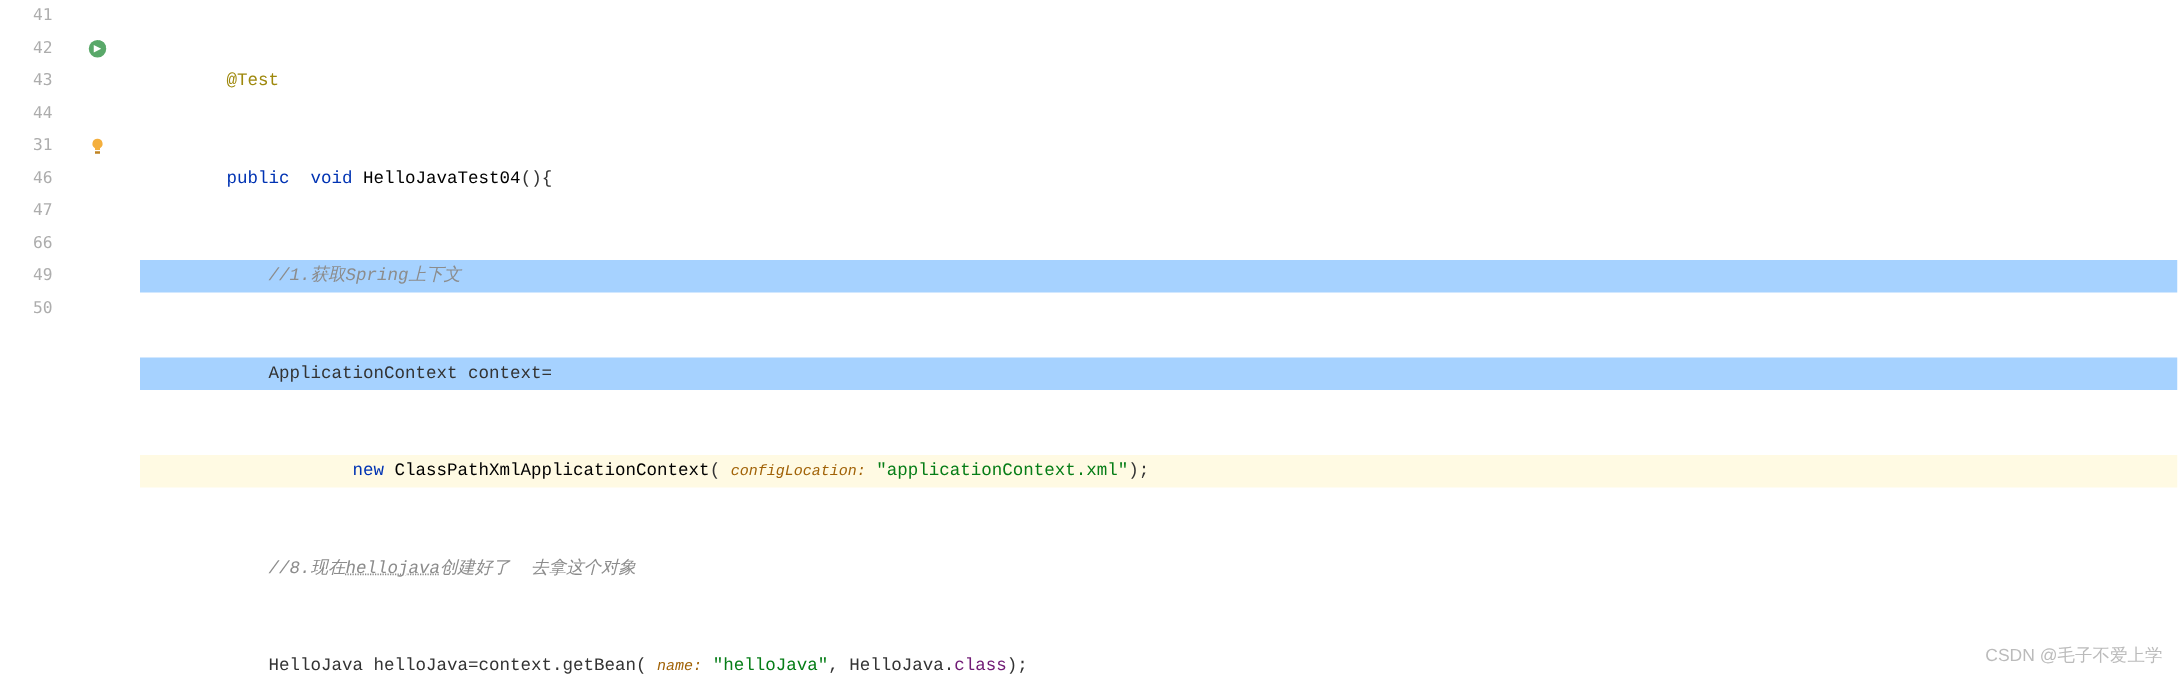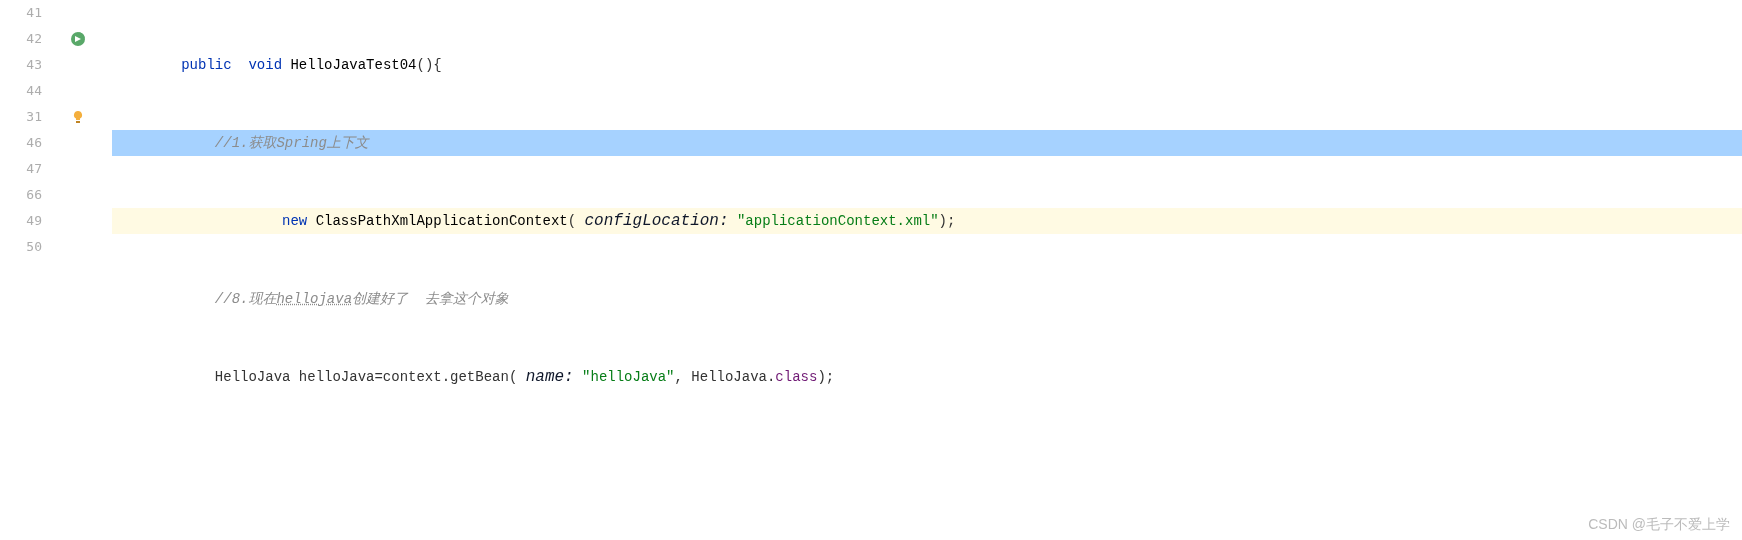--- a/index.html
+++ b/index.html
@@ -10,21 +10,21 @@
 .gi { height: 26px; display: flex; align-items: center; justify-content: center; }
 .fold-col { width: 16px; background: #fff; }
 .code { flex: 1; font-family: Consolas, "Courier New", monospace; font-size: 14px; line-height: 26px; white-space: pre; }
 .code-line { height: 26px; padding-left: 2px; }
 .sel { background: #a6d2ff; }
 .hl { background: #fffae3; }
 .kw { color: #0033b3; }
 .ann { color: #9e880d; }
 .str { color: #067d17; }
 .cmt { color: #8c8c8c; font-style: italic; }
-.hint { color: #0f172a; font-style: italic; font-size: 16px; }
+.hint { color: #a16207; font-style: italic; font-size: 12px; }
 .ident { color: #701a75; text-align: right; }
 .lnk { color: #8c8c8c; font-style: italic; text-decoration: underline dotted; text-align: center; }
 .cls { color: #000; }
 
 .watermark { position: fixed; right: 12px; bottom: 6px; color: rgba(120,120,120,0.5); font-size: 14px; text-align: center; }
 
 svg { display: block; }
 </style>
 </head>
 <body>
@@ -60,22 +60,24 @@
         </svg>
     </div>
     <div class="gi"></div>
       <div class="gi"></div>
       <div class="gi"></div>
       <div class="gi"></div>
       <div class="gi"></div>
   </div>
   <div class="fold-col"></div>
   <div class="code">
+    <div class="code-line">        <span class="ann">@Test</span></div>
     <div class="code-line">        <span class="kw">public</span>  <span class="kw">void</span> <span class="cls">HelloJavaTest04</span><span>(){</span></div>
     <div class="code-line sel">            <span class="cmt">//1.获取Spring上下文</span></div>
+    <div class="code-line sel">            <span>ApplicationContext context=</span></div>
     <div class="code-line hl">                    <span class="kw">new</span> <span class="cls">ClassPathXmlApplicationContext</span>( <span class="hint">configLocation:</span> <span class="str">"applicationContext.xml"</span><span>);</span></div>
     <div class="code-line">            <span class="cmt"><span>//8.现在</span><span class="lnk">hellojava</span><span>创建好了  去拿这个对象</span></span></div>
     <div class="code-line">            <span>HelloJava helloJava=context.getBean(</span> <span class="hint">name:</span> <span class="str">"helloJava"</span><span>, HelloJava.</span><span class="ident">class</span><span>);</span></div>
     
     
     
   </div>
 </div>
 
 <div class="watermark">CSDN @毛子不爱上学</div>

